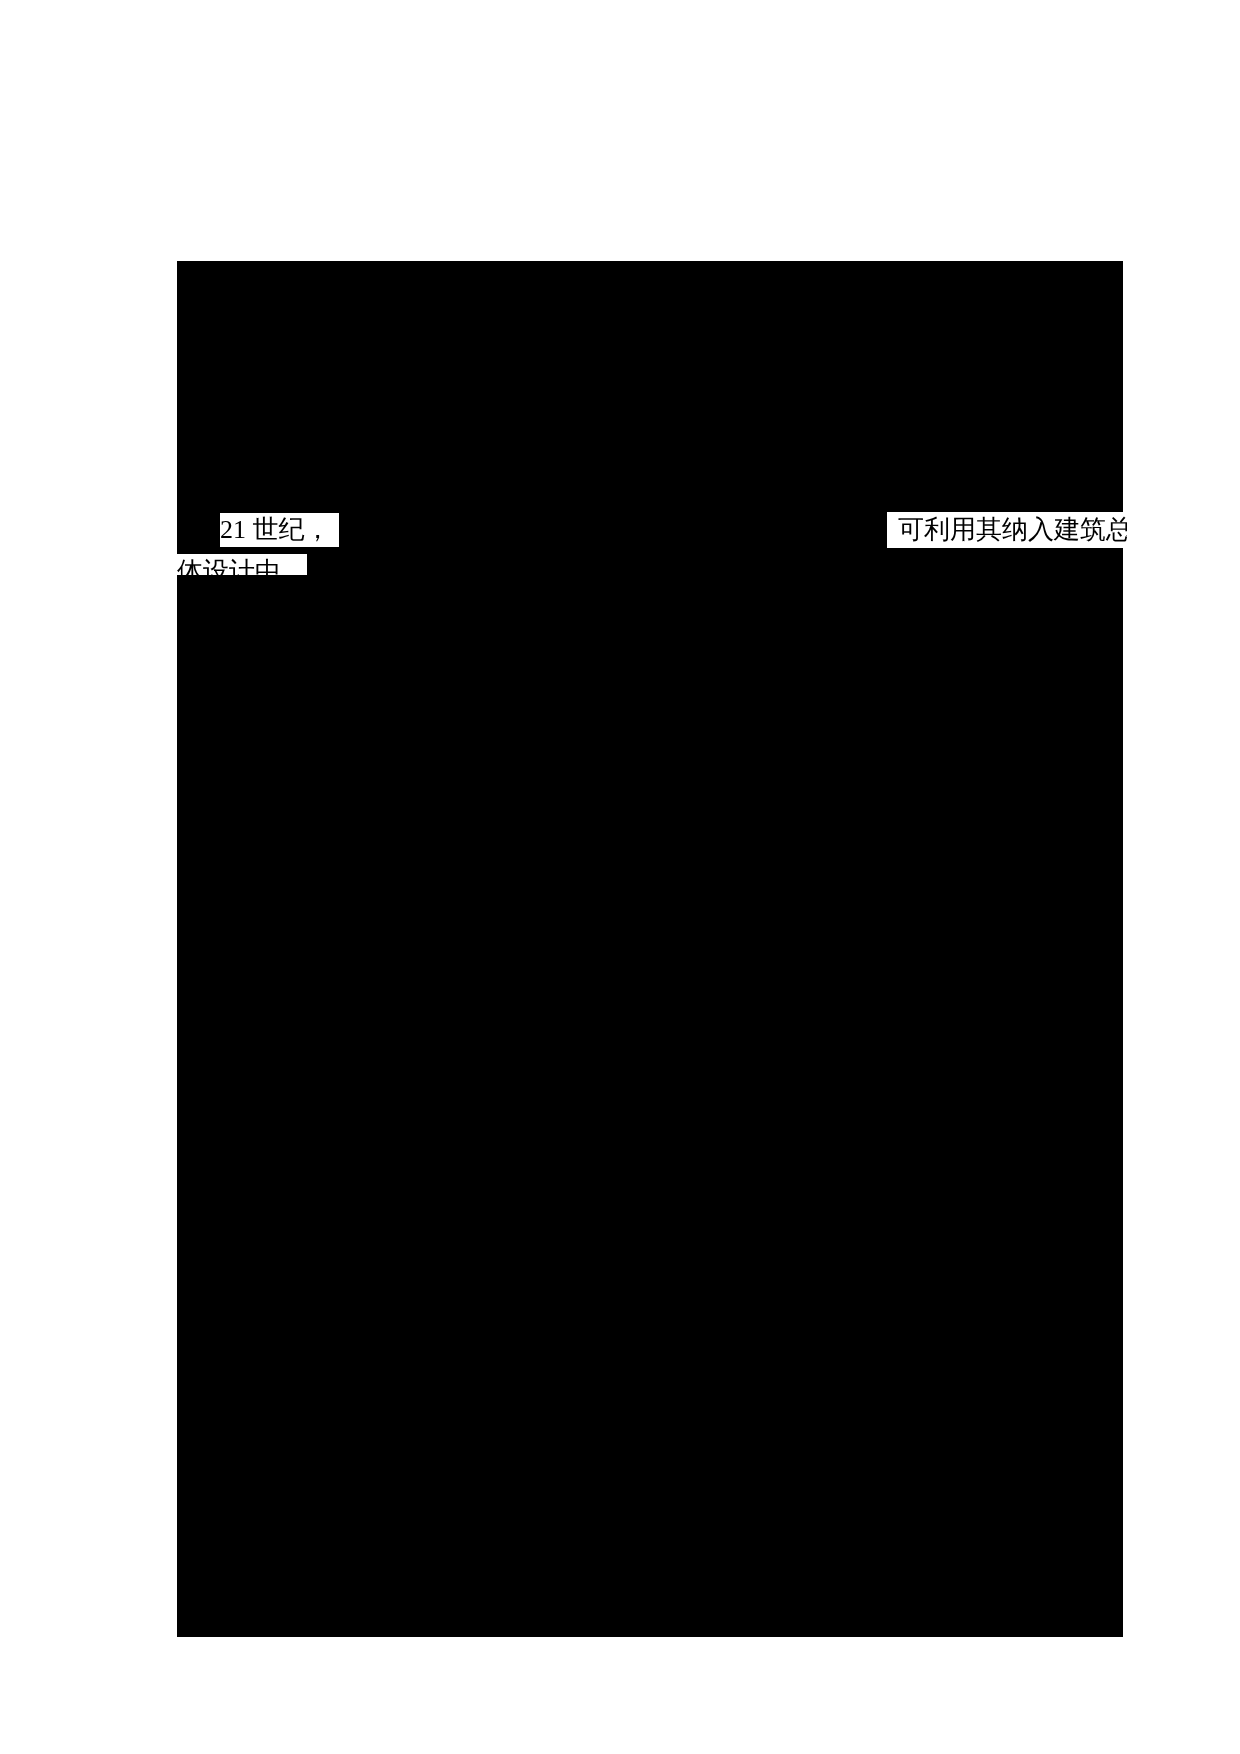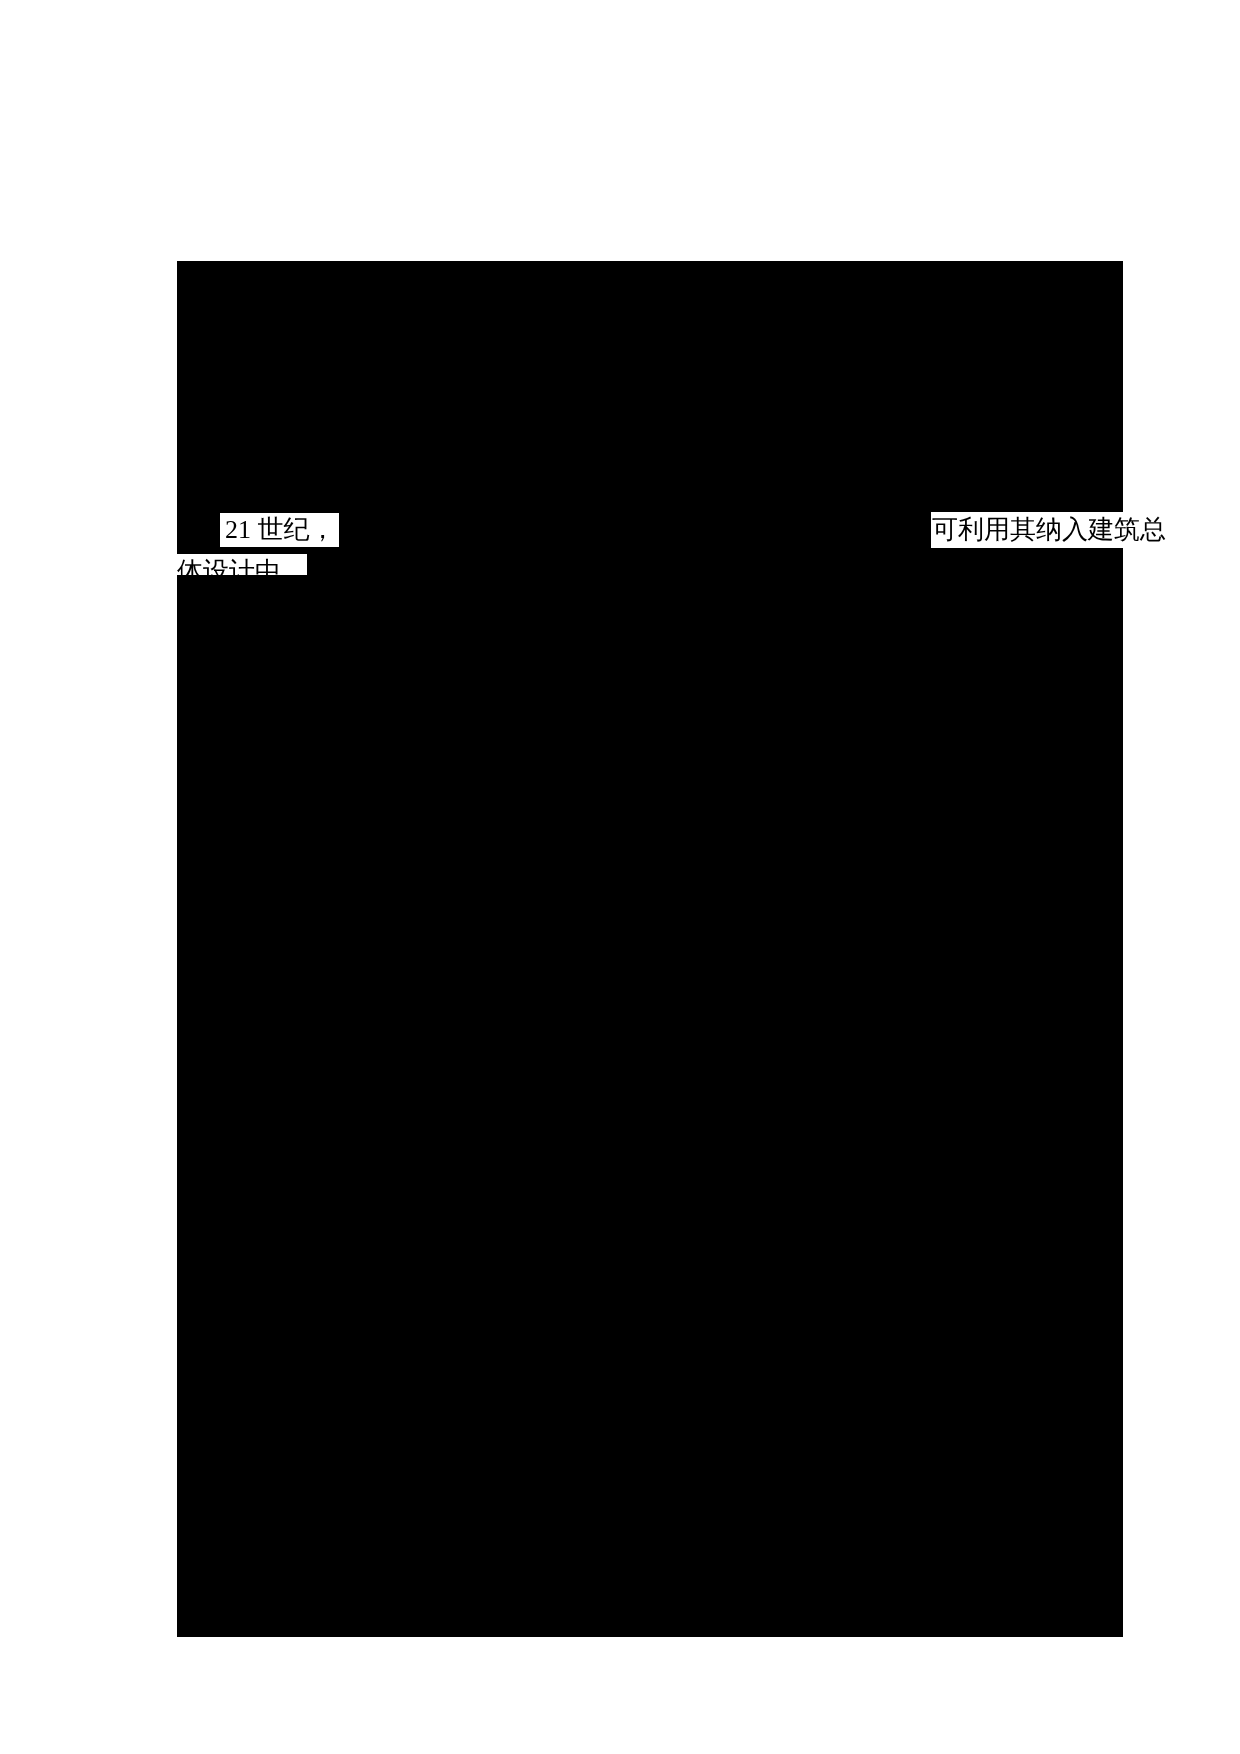--- a/index.html
+++ b/index.html
@@ -31,30 +31,28 @@
     white-space: nowrap;
     box-sizing: border-box;
     overflow: hidden;
   }
   .frag-1 {
     left: 220px;
     top: 513px;
     width: 119px;
     height: 34px;
     line-height: 34px;
-    padding-left: 5px;
   }
   .frag-2 {
     left: 887px;
     top: 512px;
     width: 240px;
     height: 36px;
     line-height: 36px;
-    padding-left: 1px;
-    margin-left: 44px;
+    padding-left: 11px;
   }
   .frag-3 {
     left: 175px;
     top: 554px;
     width: 132px;
     height: 21px;
     line-height: 36px;
     padding-left: 2px;
   }
 </style>

